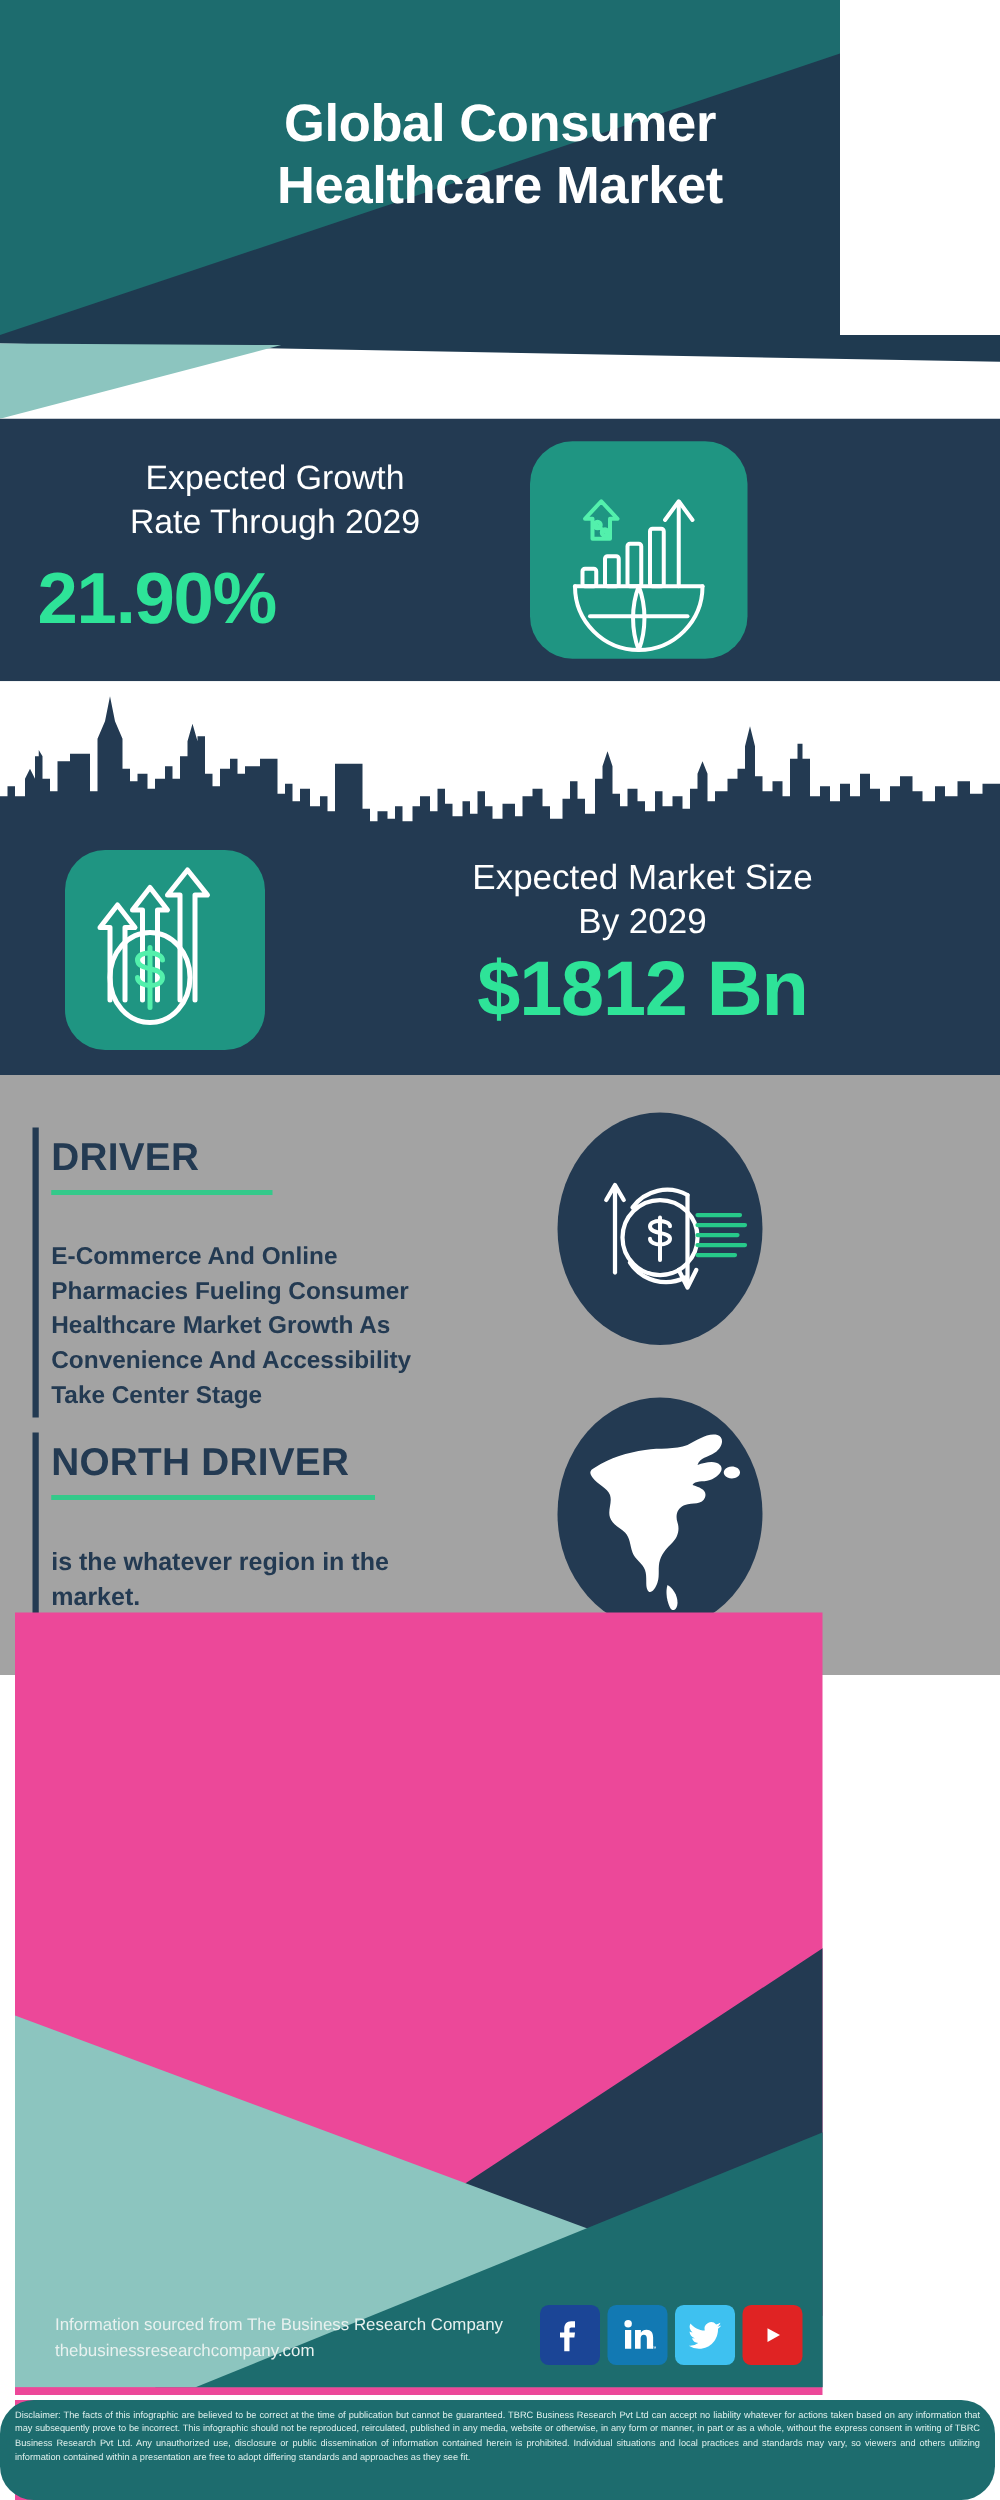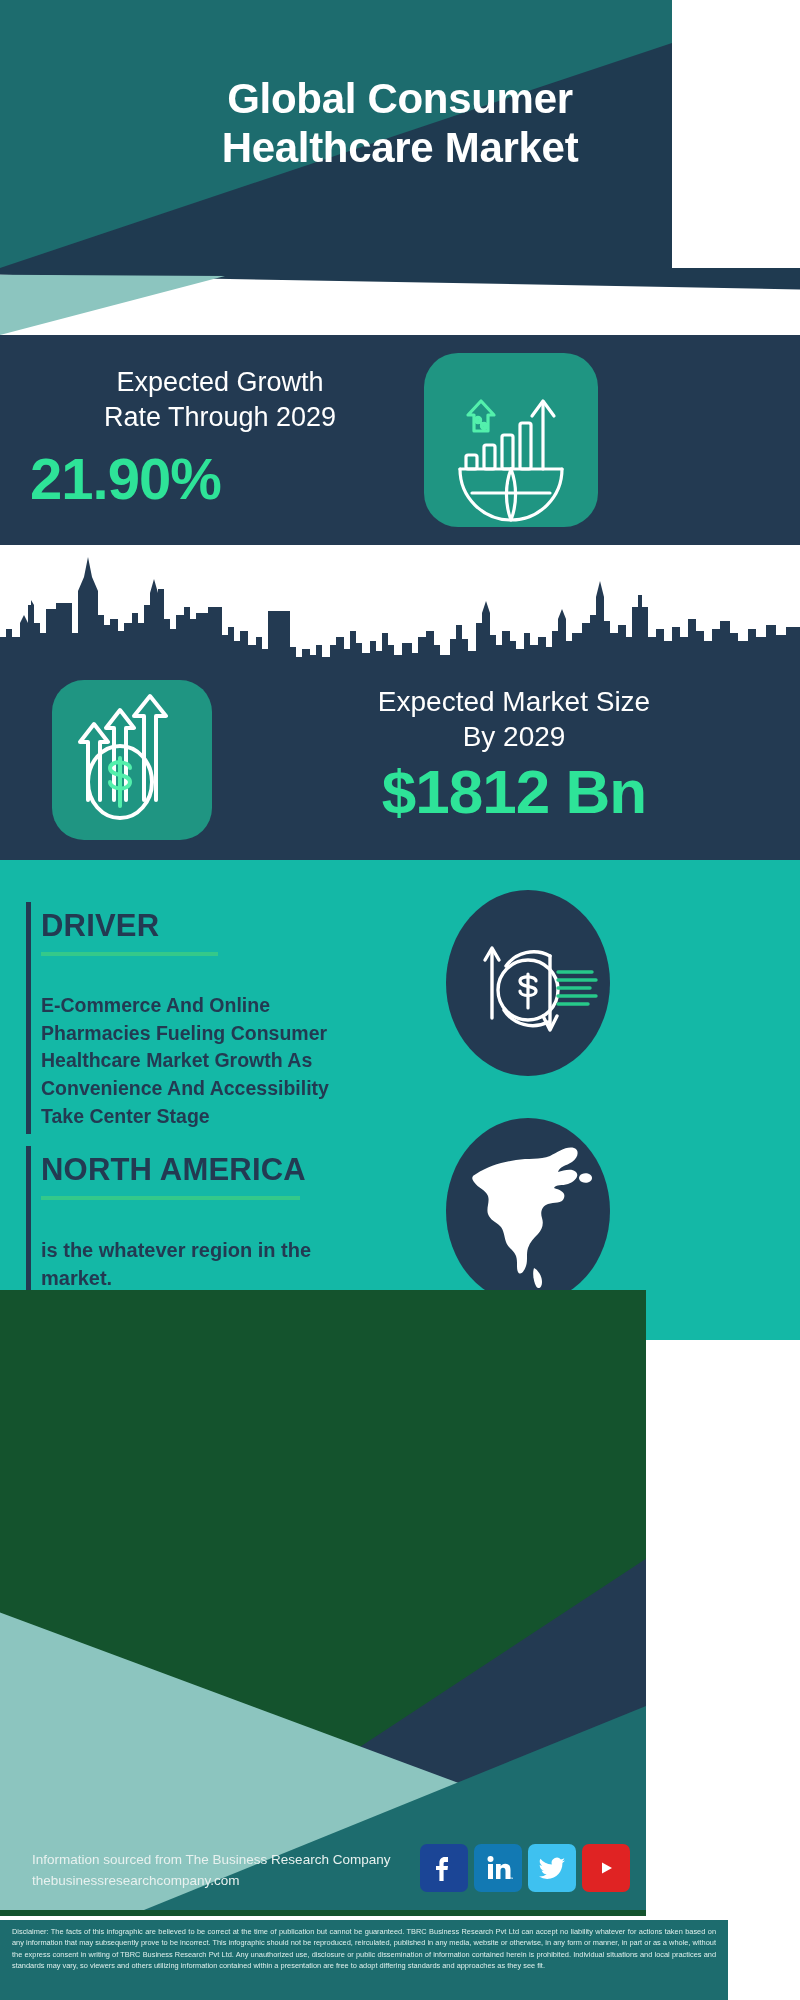--- a/index.html
+++ b/index.html
@@ -93,40 +93,40 @@
     text-align:center;color:#ffffff;font-size:28px;line-height:1.25;
   }
   .market-value{
     position:absolute;left:236px;top:96px;width:556px;
     text-align:center;color:#2ee398;font-size:62px;font-weight:bold;letter-spacing:-1px;
   }
 
   
   .content{
     position:absolute;left:0;top:860px;width:800px;height:480px;
-    background:#14b8a6;
+    background:#a3a3a3;
   }
   .accent-bar{
     position:absolute;width:5px;background:#233a52;
   }
   .sec-title{
     color:#233a52;font-size:31px;font-weight:bold;letter-spacing:.2px;
   }
   .sec-rule{height:4px;background:#34c98a;}
   .sec-body{
     color:#233a52;font-size:19.5px;font-weight:bold;line-height:1.42;margin-top:24px;
   }
   .circle-icon{
     position:absolute;border-radius:50%;background:#233a52;overflow:hidden;
   }
 
   
   .footer{
-    position:absolute;left:0;top:1290px;width:646px;height:710px;
-    overflow:hidden;background:#14532d;
+    position:absolute;left:12px;top:1290px;width:646px;height:710px;
+    overflow:hidden;background:#ec4899;
   }
   .f-dark{
     position:absolute;left:0;top:0;width:800px;height:620px;
     background:#233a52;
     clip-path:polygon(100% 0, 100% 100%, 14% 100%, 100% 27%);
   }
   .f-light{
     position:absolute;left:0;top:0;width:800px;height:620px;
     background:#8cc5bf;
     clip-path:polygon(0 52%, 0 100%, 100% 100%, 100% 100%);
@@ -148,23 +148,24 @@
     width:48px;height:48px;border-radius:7px;
     display:flex;align-items:center;justify-content:center;
   }
   .soc svg{display:block;}
   .soc-fb{background:#1b4596;}
   .soc-li{background:#1279b3;}
   .soc-tw{background:#3ec1f0;}
   .soc-yt{background:#e02323;}
 
   .disclaimer{
-    position:absolute;left:0;top:1920px;width:728px;height:80px;
+    position:absolute;left:0;top:1920px;width:796px;height:80px;
     background:#1d6c6e;
     z-index:8;
+    border-radius:27px;
   }
   .disclaimer p{
     margin:0;padding:6px 12px 0 12px;
     color:#dff0ed;font-size:7.4px;line-height:1.55;
     text-align:justify;
   }
   .hairline{
     position:absolute;left:0;top:1916px;width:800px;height:4px;
     background:#ffffff;z-index:9;
   }
@@ -273,21 +274,21 @@
           <path d="M112 82 L146 82"></path>
           <path d="M112 90 L150 90"></path>
           <path d="M112 98 L144 98"></path>
           <path d="M112 106 L150 106"></path>
           <path d="M112 114 L142 114"></path>
         </g>
       </svg>
     </div>
 
     <div class="accent-bar" style="left:26px;top:286px;height:176px;"></div>
-    <div class="sec-title" style="position:absolute;left:41px;top:292px;">NORTH AMERICA</div>
+    <div class="sec-title" style="position:absolute;left:41px;top:292px;">NORTH DRIVER</div>
     <div class="sec-rule" style="position:absolute;left:41px;top:336px;width:259px;"></div>
     <div class="sec-body" style="position:absolute;left:41px;top:352px;width:320px;font-size:20px;">is the whatever region in the market.</div>
 
     <div class="circle-icon" style="left:446px;top:258px;width:164px;height:186px;">
       <svg width="164" height="186" viewBox="0 0 164 186" aria-hidden="true">
         <path fill="#ffffff" d="
           M30 56 C42 48 56 44 70 42 C82 40 94 42 104 38 C112 34 120 28 128 30
           C134 32 132 40 126 44 C120 48 114 48 112 54 C118 52 126 50 130 54
           C134 58 128 64 122 66 C116 68 110 66 108 70 C114 72 120 74 118 80
           C116 86 108 84 102 86 C96 88 94 94 96 100 C98 106 96 112 92 116

